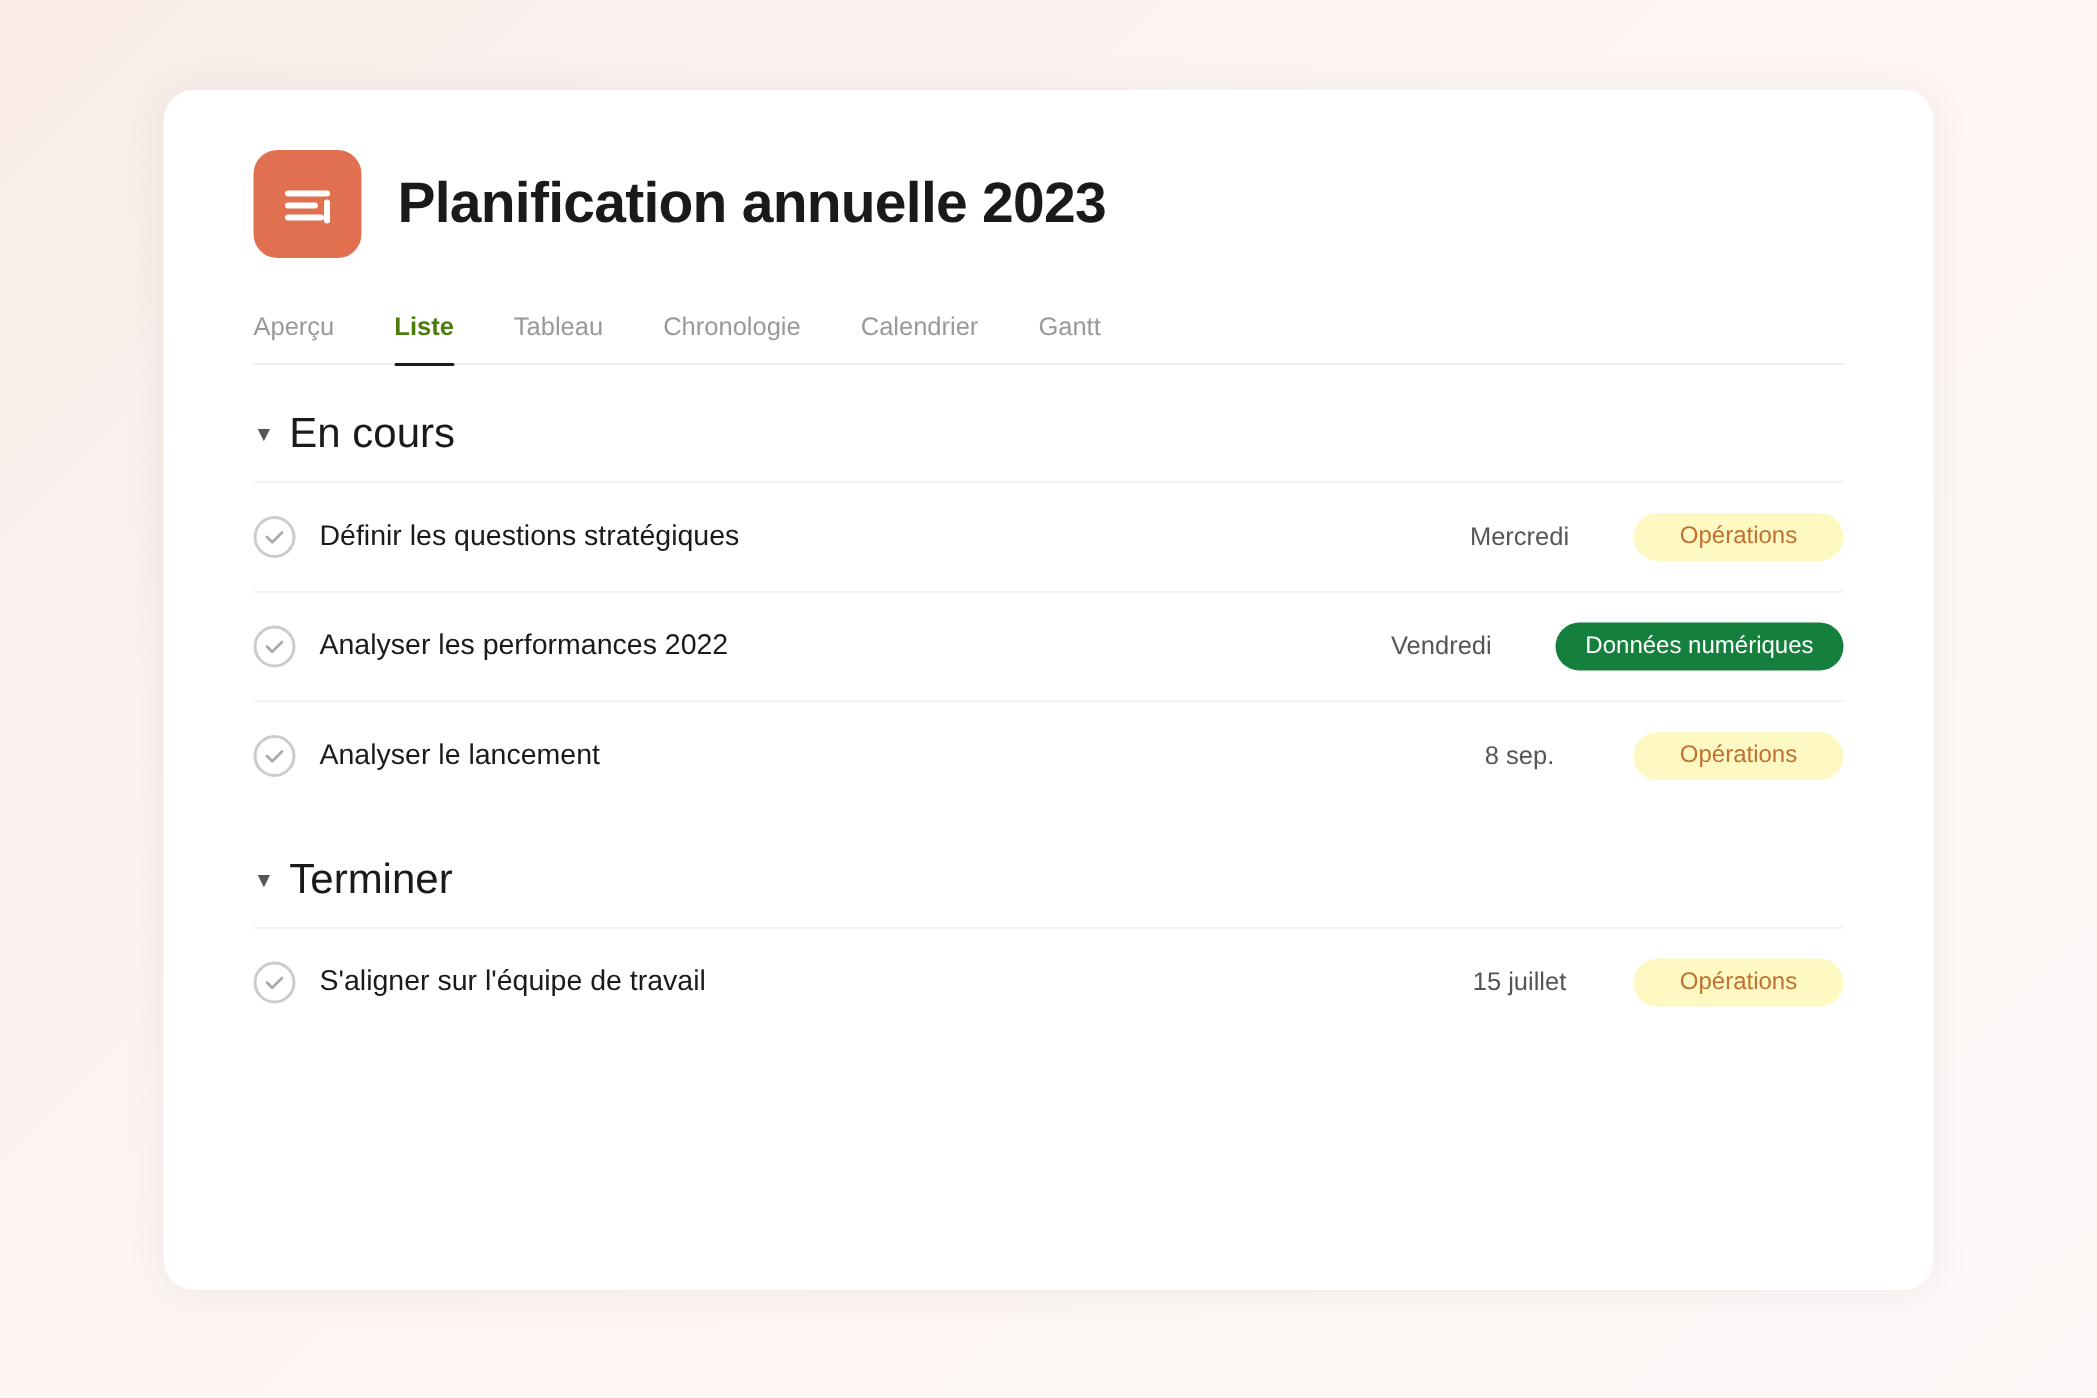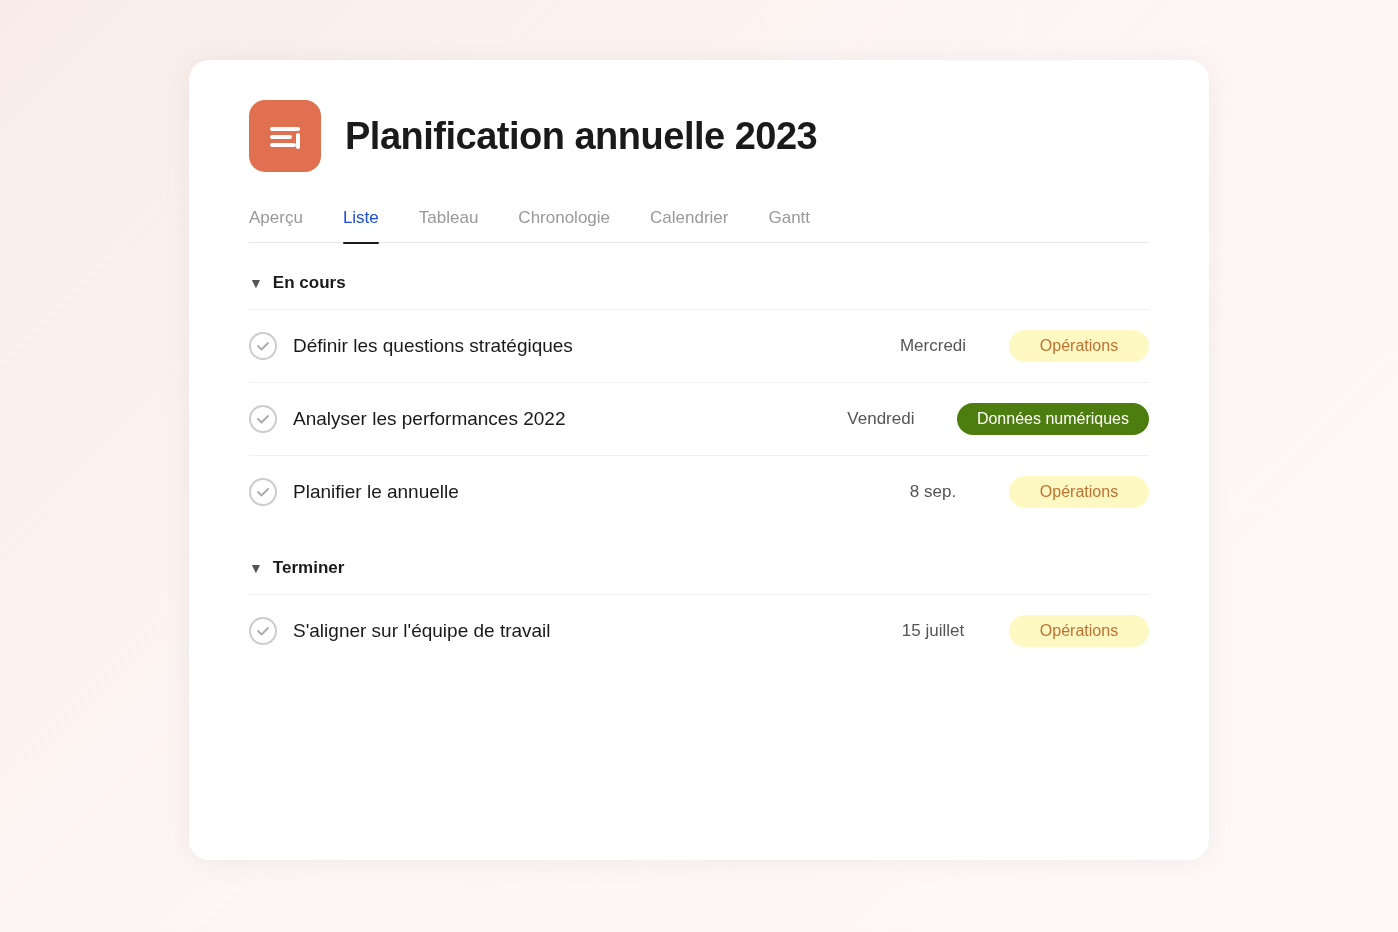--- a/index.html
+++ b/index.html
@@ -10,21 +10,21 @@
       min-height: 932px;
       display: flex;
       align-items: flex-start;
       justify-content: center;
       padding: 60px 20px;
     }
 
     .card {
       background: #ffffff;
       border-radius: 20px;
-      width: 1020px;
+      width: 1180px;
       min-height: 800px;
       padding: 40px 60px 60px 60px;
       box-shadow: 0 2px 30px rgba(0,0,0,0.06);
     }
 
     
     .header {
       display: flex;
       align-items: center;
       gap: 24px;
@@ -66,22 +66,22 @@
       font-size: 17px;
       color: #999;
       font-weight: 500;
       padding-bottom: 14px;
       cursor: pointer;
       position: relative;
       white-space: nowrap;
     }
 
     .tab.active {
-      color: #1d4ed8;
-      font-weight: 400;
+      color: #4d7c0f;
+      font-weight: 700;
     }
 
     .tab.active::after {
       content: '';
       position: absolute;
       bottom: -2px;
       left: 0;
       right: 0;
       height: 2.5px;
       background: #1a1a1a;
@@ -90,22 +90,22 @@
 
     
     .section-header {
       display: flex;
       align-items: center;
       gap: 10px;
       padding: 30px 0 16px 0;
     }
 
     .section-title {
-      font-size: 17px;
-      font-weight: 700;
+      font-size: 28px;
+      font-weight: 400;
       color: #1a1a1a;
       text-align: right;
     }
 
     .chevron-icon {
       color: #555;
       font-size: 14px;
     }
 
     
@@ -157,21 +157,21 @@
       min-width: 140px;
       text-align: center;
     }
 
     .tag-operations {
       background: #fef9c3;
       color: #c07030;
     }
 
     .tag-donnees {
-      background: #4d7c0f;
+      background: #15803d;
       color: #ffffff;
     }
   </style>
 </head>
 <body>
 
 <div class="card">
 
   <div class="header">
     <div class="app-icon">
@@ -220,21 +220,21 @@
     <span class="task-date">Vendredi</span>
     <span class="task-tag tag-donnees">Données numériques</span>
   </div>
 
   <div class="task-row">
     <div class="task-check">
       <svg viewBox="0 0 14 14" fill="none" xmlns="http://www.w3.org/2000/svg">
         <path d="M2 7L5.5 10.5L12 4" stroke="#aaa" stroke-width="1.8" stroke-linecap="round" stroke-linejoin="round"></path>
       </svg>
     </div>
-    <span class="task-name">Planifier le annuelle</span>
+    <span class="task-name">Analyser le lancement</span>
     <span class="task-date">8 sep.</span>
     <span class="task-tag tag-operations">Opérations</span>
   </div>
 
   <div class="section-header">
     <span class="chevron-icon">▼</span>
     <span class="section-title">Terminer</span>
   </div>
 
   <div class="task-row">

